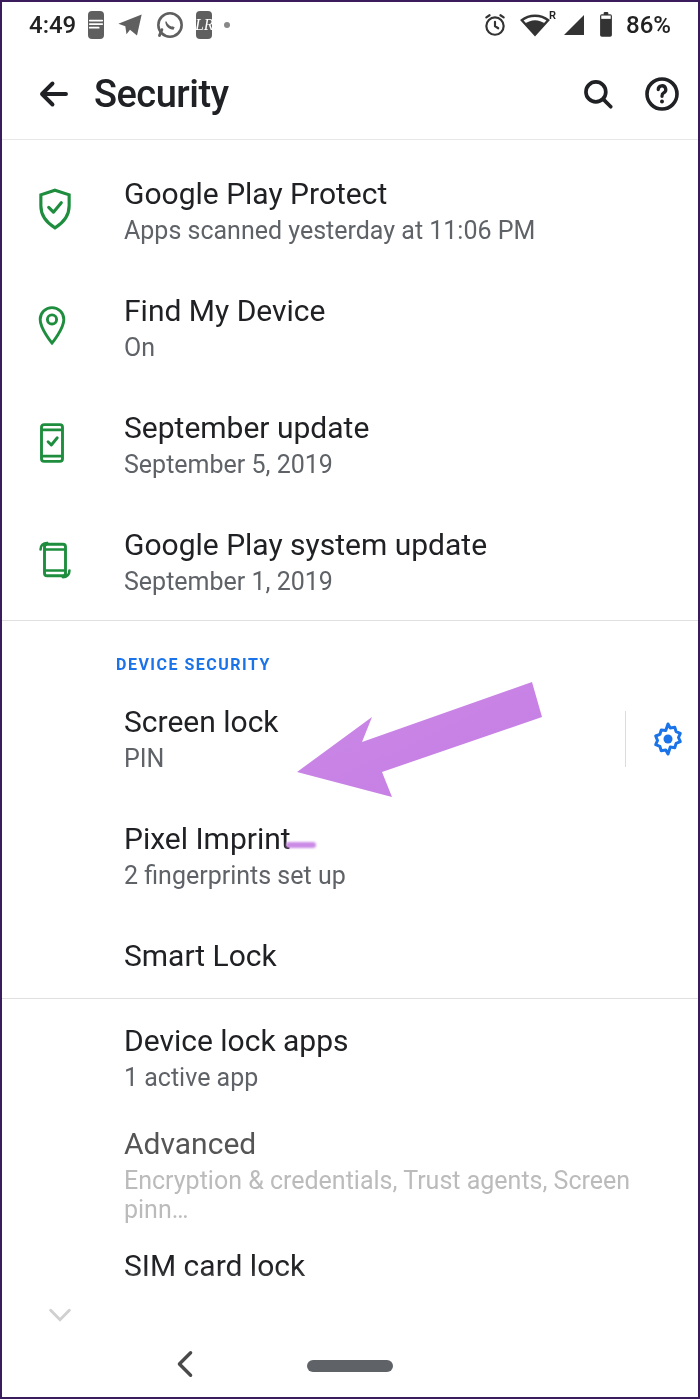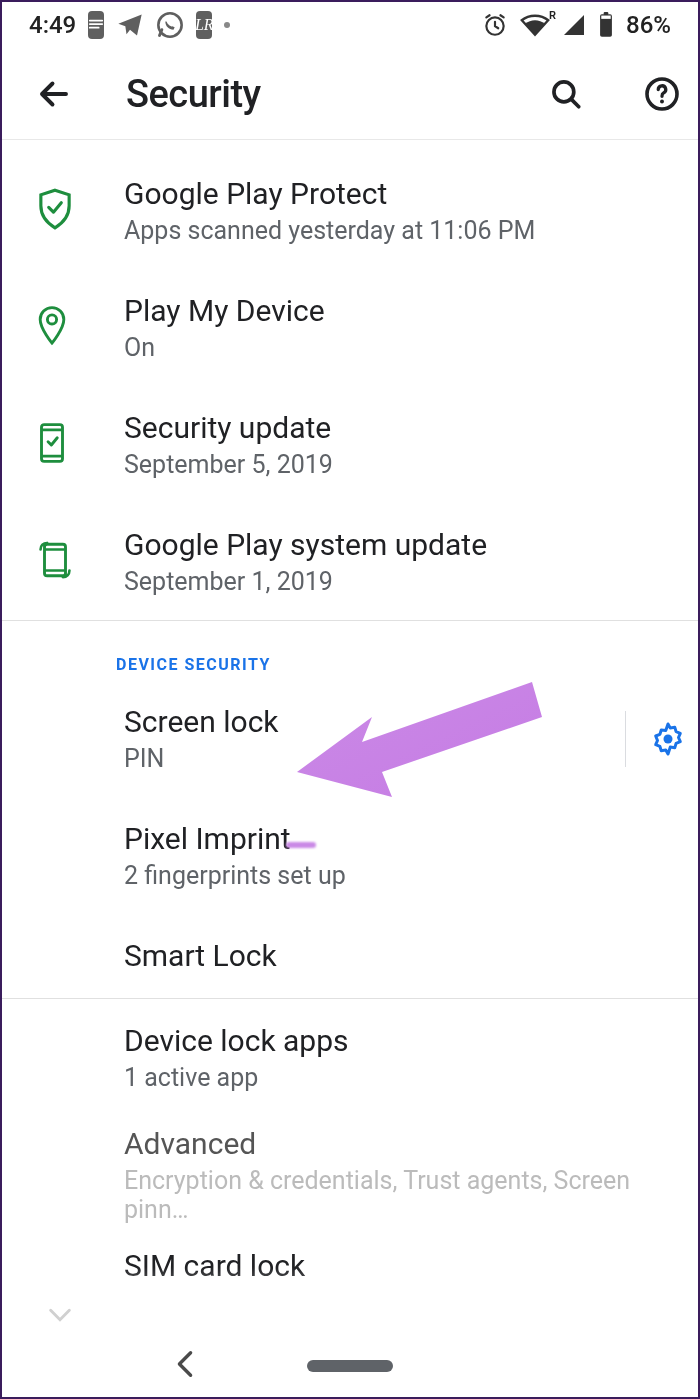--- a/index.html
+++ b/index.html
@@ -26,21 +26,21 @@
   .status-left, .status-right { display: flex; align-items: center; gap: 12px; }
   .status-left .ico, .status-right .ico { display:inline-flex; align-items:center; justify-content:center; }
   .sq { width:16px; height:28px; background:#5f5f5f; border-radius:4px; display:flex; align-items:center; justify-content:center; color:#fff; font-size:16px; }
   .sq.lr { font-style:italic; font-family: Georgia, serif; font-size:16px; }
   .dot { width:6px; height:6px; border-radius:50%; background:#888; }
   .app-bar {
     height: 92px;
     display: flex;
     align-items: center;
     padding: 0 12px 0 28px;
-    gap: 48px;
+    gap: 16px;
     border-bottom: 1px solid #e8e8e8;
   }
   .app-bar .title {
     font-size: 38px;
     font-weight: 500;
     color: #202124;
     flex: 1;
     letter-spacing: -0.5px;
   }
   .icon-btn { width:48px; height:48px; display:flex; align-items:center; justify-content:center; }
@@ -184,37 +184,37 @@
   <div class="row">
     <div class="iconcol">
         <span>
       <svg width="32" height="42" viewBox="0 0 24 32">
             <path d="M12 2a9 9 0 0 1 9 9c0 7-9 18-9 18S3 18 3 11a9 9 0 0 1 9-9z" fill="none" stroke="#1e8e3e" stroke-width="2.2"></path>
             <circle cx="12" cy="11" r="3.5" fill="none" stroke="#1e8e3e" stroke-width="2.2"></circle>
           </svg>
     </span>
       </div>
     <div class="txt">
-      <div class="t1">Play My Device</div>
+      <div class="t1">Find My Device</div>
       <div class="t2">On</div>
     </div>
   </div>
 
   <div class="row">
     <div class="iconcol">
         <span>
       <svg width="32" height="42" viewBox="0 0 24 32">
             <rect x="4" y="2" width="16" height="28" rx="2" fill="none" stroke="#1e8e3e" stroke-width="2.2"></rect>
             <path d="M4 6h16M4 26h16" stroke="#1e8e3e" stroke-width="2"></path>
             <path d="M9 15l2.5 2.5L16 12" stroke="#1e8e3e" stroke-width="2.2" fill="none" stroke-linecap="round" stroke-linejoin="round"></path>
           </svg>
     </span>
       </div>
     <div class="txt">
-      <div class="t1">Security update</div>
+      <div class="t1">September update</div>
       <div class="t2">September 5, 2019</div>
     </div>
   </div>
 
   <div class="row">
     <div class="iconcol">
         <span>
       <svg width="38" height="42" viewBox="0 0 28 32">
             <rect x="6" y="4" width="16" height="24" rx="2" fill="none" stroke="#1e8e3e" stroke-width="2.2"></rect>
             <path d="M6 8h16M6 24h16" stroke="#1e8e3e" stroke-width="2"></path>

